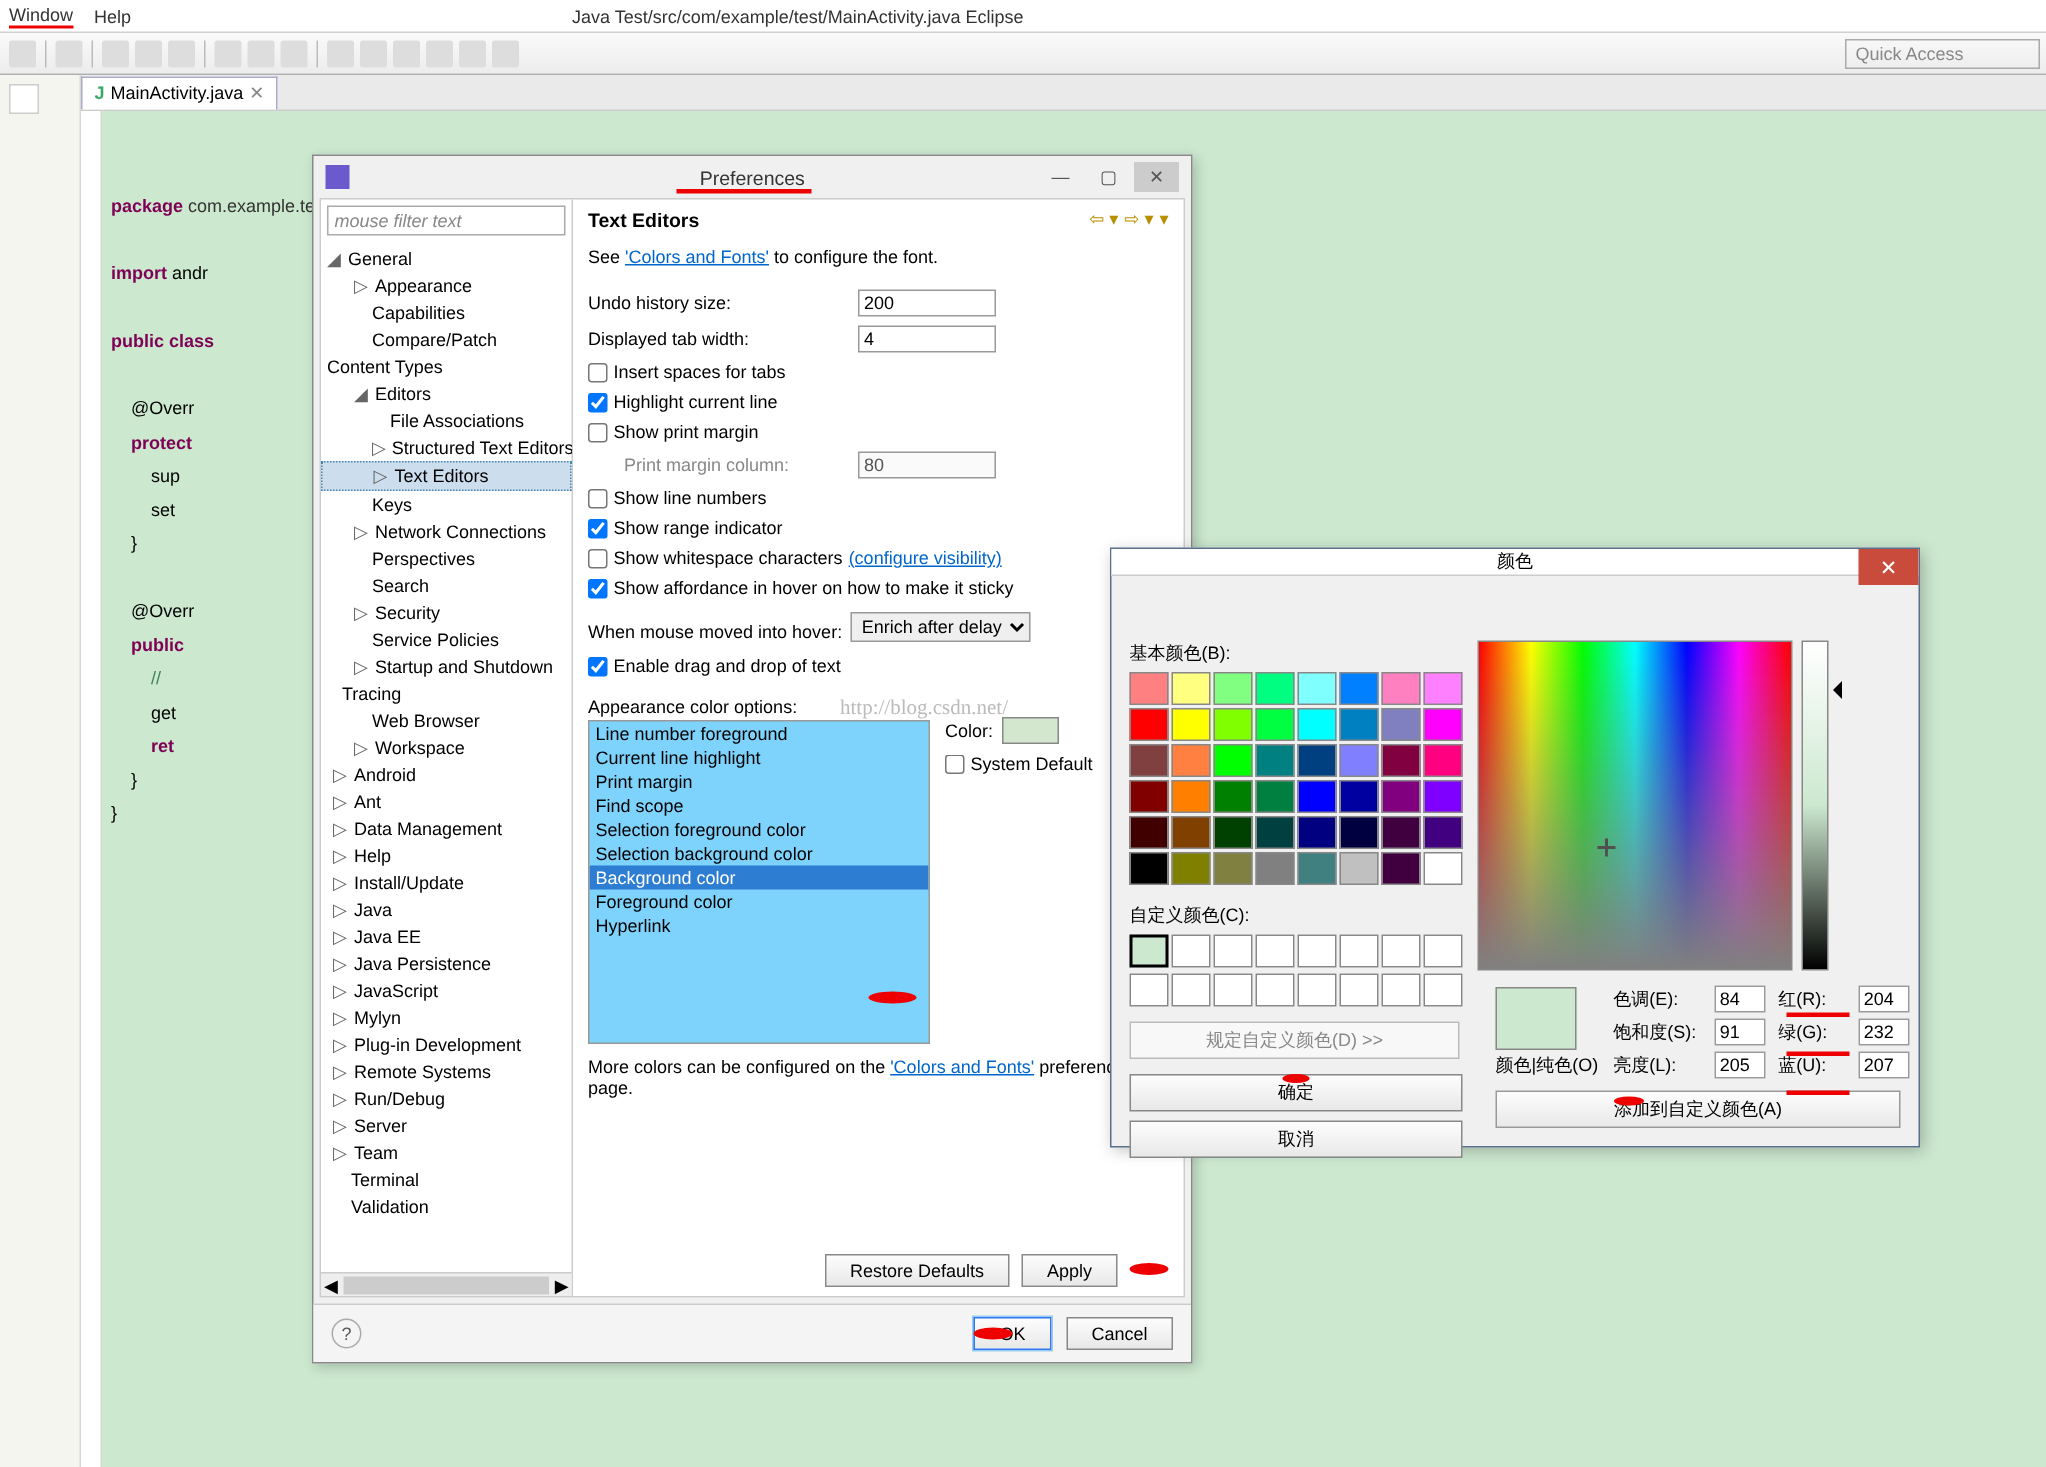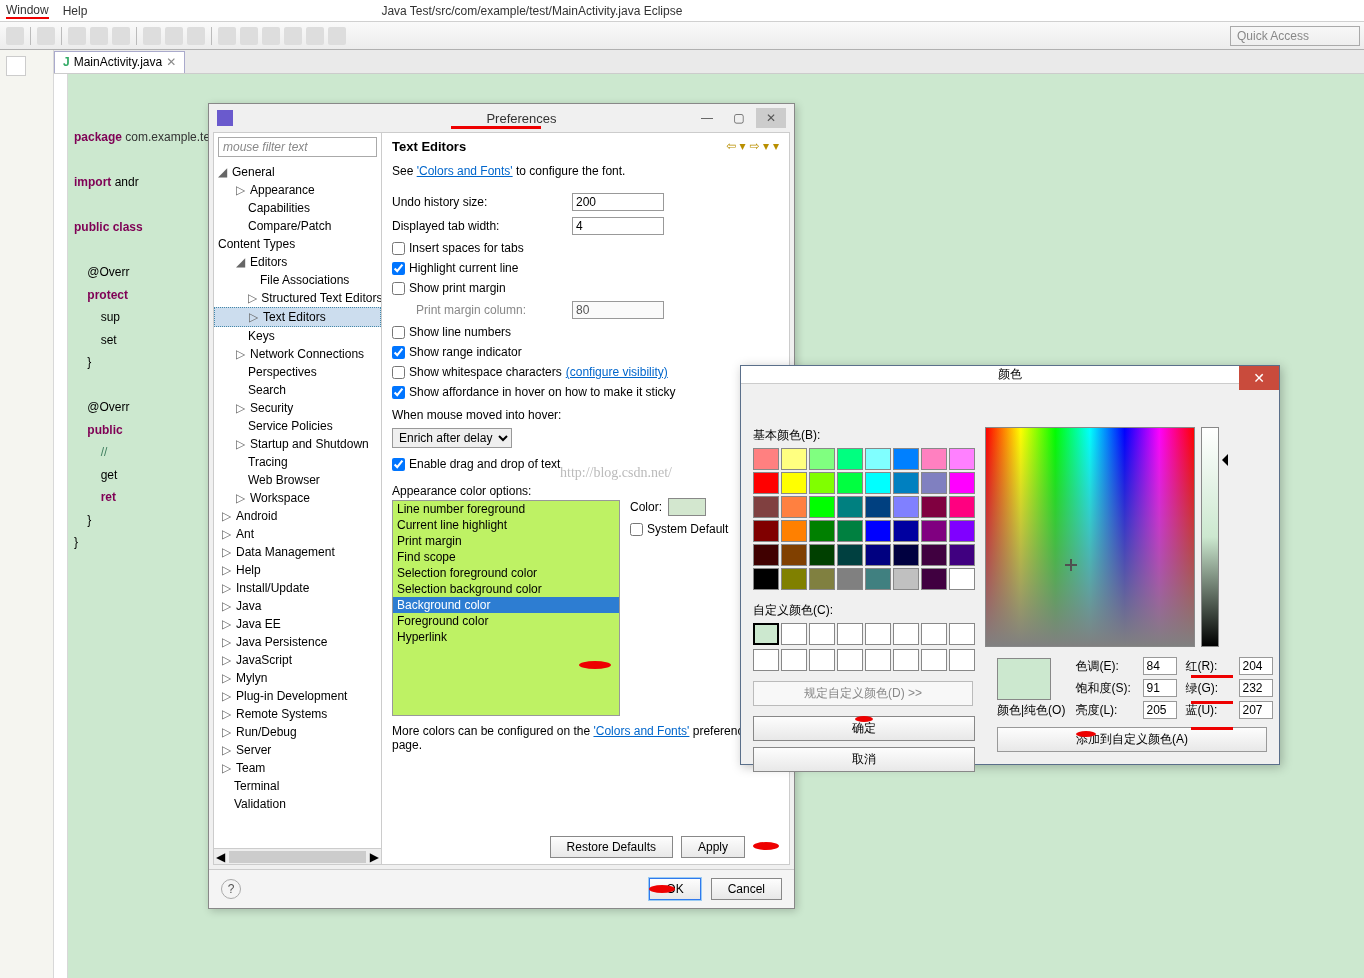--- a/index.html
+++ b/index.html
@@ -29,21 +29,21 @@
 .code-panel { background: #cce8cf; height: 100%; padding: 8px 8px 8px 20px; font-family: "Courier New", monospace; font-size: 15px; line-height: 1.5; white-space: pre; position: relative; }
 .code-panel .kw { color: #7f0055; font-weight: bold; }
 .code-panel .pkg { color: #333; }
 .code-panel .cm { color: #3f7f5f; }
 .gutter-left { position: absolute; left: 0; top: 0; width: 14px; height: 100%; background: #fff; border-right: 1px solid #d8d8d8; }
 
 
 .pref-dialog { position: absolute; left: 208px; top: 103px; width: 587px; height: 806px; background: #f0f0f0; border: 1px solid #888; box-shadow: 2px 2px 8px rgba(0,0,0,.2); display: flex; flex-direction: column; }
 .pref-titlebar { height: 28px; display: flex; align-items: center; padding: 0 8px; position: relative; }
 .pref-titlebar .icon { width: 16px; height: 16px; background: #6a5acd; margin-right: 6px; }
-.pref-title { position: absolute; left: 50%; transform: translateX(-50%); color: #333; font-size: 13px; margin-left: 20px; }
+.pref-title { position: absolute; left: 50%; transform: translateX(-50%); color: #333; font-size: 13px; }
 .winbtns { margin-left: auto; display: flex; }
 .winbtn { width: 30px; height: 20px; display: flex; align-items: center; justify-content: center; border: 1px solid transparent; margin-left: 2px; color: #555; }
 .winbtn.close-dim { background: #ccc; }
 .red-underline { position: absolute; border-bottom: 3px solid #e00; }
 .pref-body { flex: 1; display: flex; background: #fff; margin: 0 4px 4px 4px; border: 1px solid #ccc; }
 
 
 .pref-tree-wrap { width: 168px; display: flex; flex-direction: column; border-right: 1px solid #ccc; }
 .filter-box { margin: 4px; border: 1px solid #aaa; padding: 2px 4px; color: #888; font-style: italic; }
 .tree { flex: 1; overflow: auto; padding: 2px 0; }
@@ -59,24 +59,24 @@
 .nav-arrows span { font-size: 12px; }
 .see-line { margin: 4px 0 12px; }
 .link { color: #06c; text-decoration: underline; cursor: pointer; }
 .form-row { display: flex; align-items: center; margin: 3px 0; }
 .form-row label { width: 180px; }
 .form-row input[type=text] { width: 92px; border: 1px solid #999; padding: 1px 3px; }
 .check-row { display: flex; align-items: center; margin: 3px 0; gap: 4px; }
 .check-row input { margin: 0; }
 .sub-row { margin-left: 24px; color: #888; }
 .sub-row label { width: 156px; }
-.sel-row { display: flex; align-items: flex-start; margin: 6px 0; gap: 6px; flex-direction: column; }
+.sel-row { display: flex; align-items: flex-end; margin: 6px 0; gap: 6px; }
 .sel-row select { border: 1px solid #999; padding: 1px 2px; }
 .appearance-label { margin-top: 10px; }
-.color-opts-box { border: 1px solid #999; height: 216px; width: 228px; overflow: auto; margin-top: 2px; background: #bef264; }
+.color-opts-box { border: 1px solid #999; height: 216px; width: 228px; overflow: auto; margin-top: 2px; background: #7dd3fc; }
 .color-opts-box .opt { padding: 1px 4px; }
 .color-opts-box .opt.sel { background: #2d7dd2; color: #fff; }
 .color-row { display: flex; align-items: center; gap: 6px; }
 .swatch { width: 38px; height: 18px; border: 1px solid #888; background: #d3e7cf; }
 .more-colors { margin-top: 8px; }
 .btn-row { display: flex; justify-content: flex-end; gap: 8px; margin-top: auto; padding-top: 6px; }
 .pref-footer { padding: 8px 12px; display: flex; align-items: center; border-top: 1px solid #ccc; background: #f4f4f4; }
 .pref-footer .help { width: 20px; height: 20px; border: 1px solid #aaa; border-radius: 50%; display: flex; align-items: center; justify-content: center; color: #555; }
 button { border: 1px solid #888; background: linear-gradient(#fdfdfd,#e8e8e8); padding: 3px 16px; }
 button.default { border: 1px solid #3079ed; box-shadow: 0 0 0 1px #9acbf3; }
@@ -240,21 +240,21 @@
             <span class="arrow">▷</span>
             <span>Security</span>
           </div>
         <div class="tree-item" style="padding-left:34px">
             <span>Service Policies</span>
           </div>
         <div class="tree-item" style="padding-left:22px">
             <span class="arrow">▷</span>
             <span>Startup and Shutdown</span>
           </div>
-        <div class="tree-item" style="padding-left:34px">
+        <div class="tree-item" style="padding-left:14px">
             <span>Tracing</span>
           </div>
         <div class="tree-item" style="padding-left:34px">
             <span>Web Browser</span>
           </div>
         <div class="tree-item" style="padding-left:22px">
             <span class="arrow">▷</span>
             <span>Workspace</span>
           </div>
         <div class="tree-item" style="padding-left:8px">

